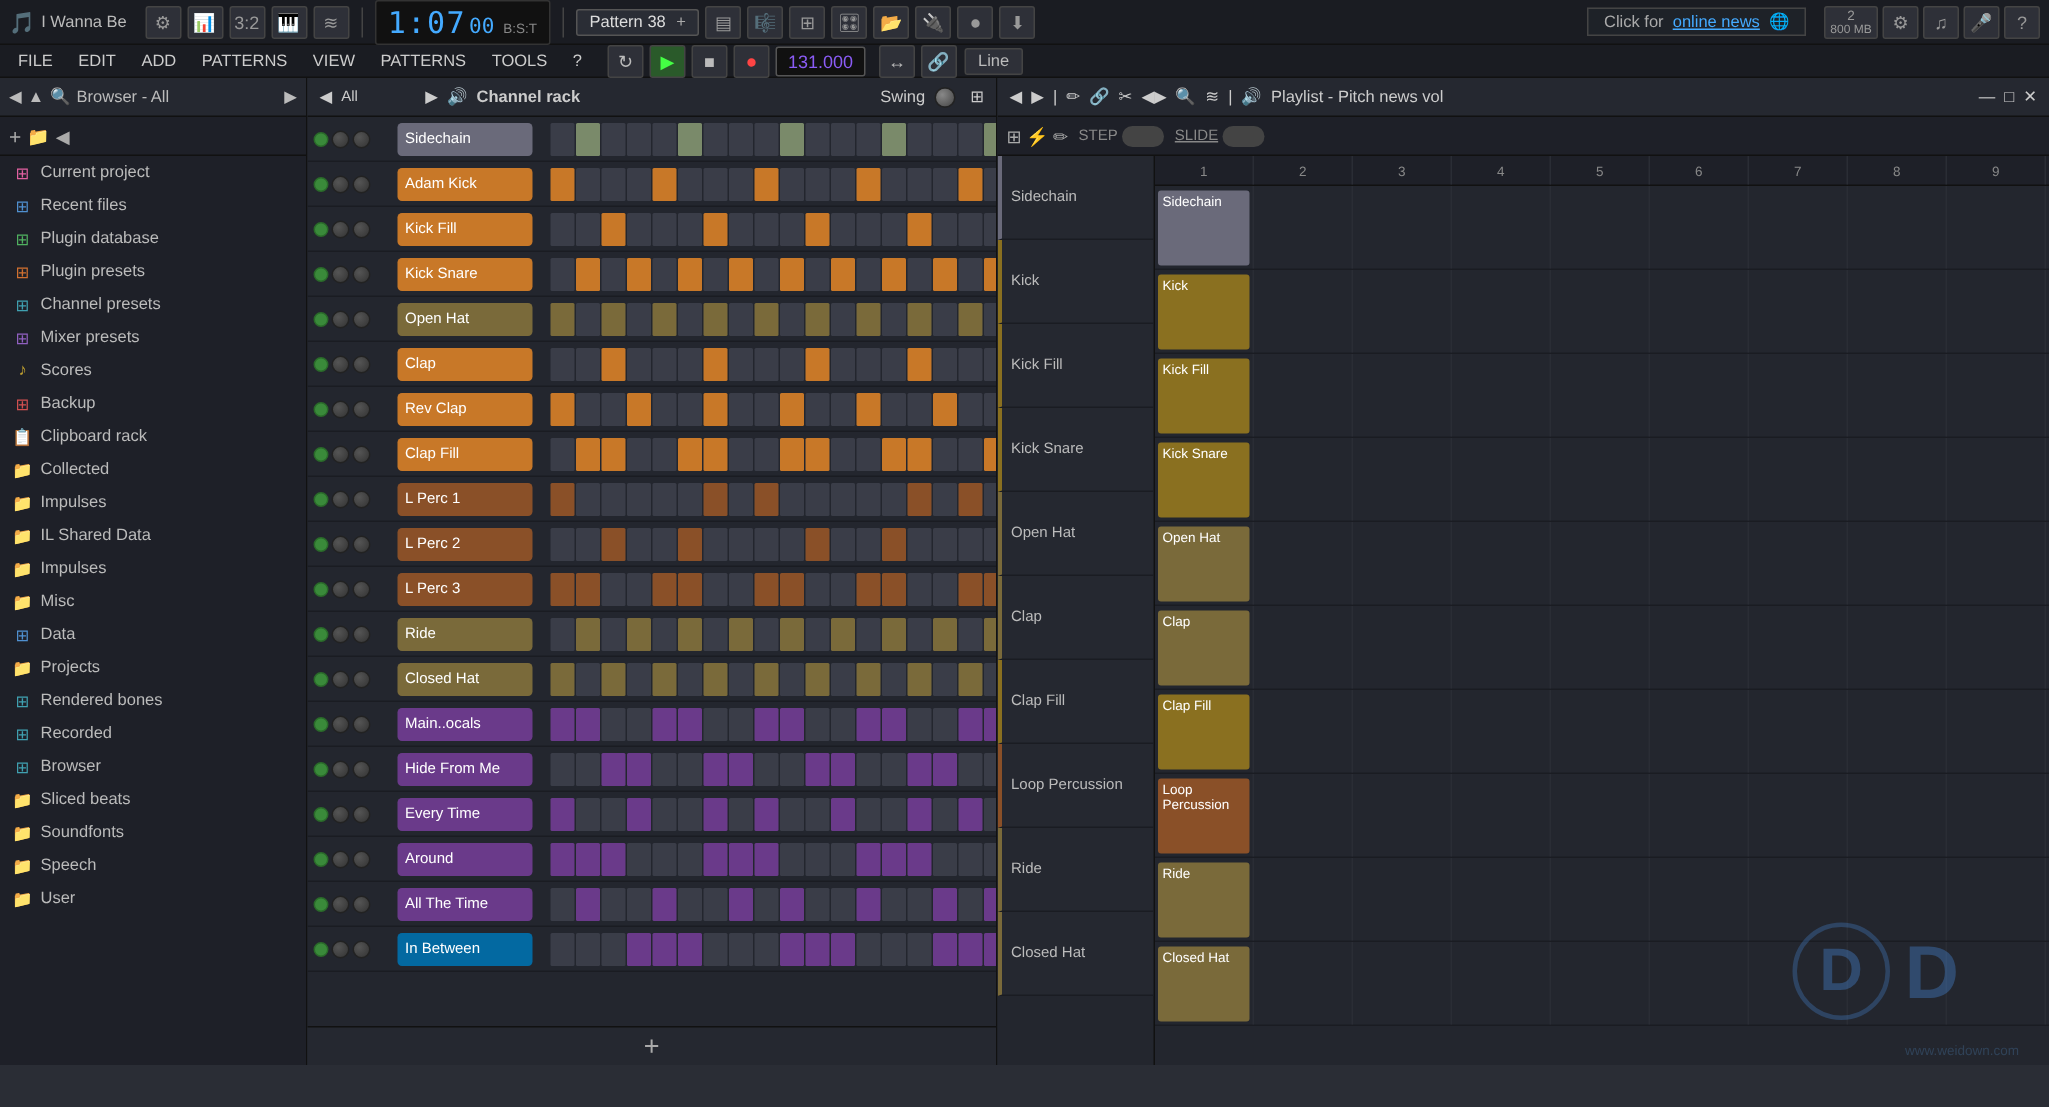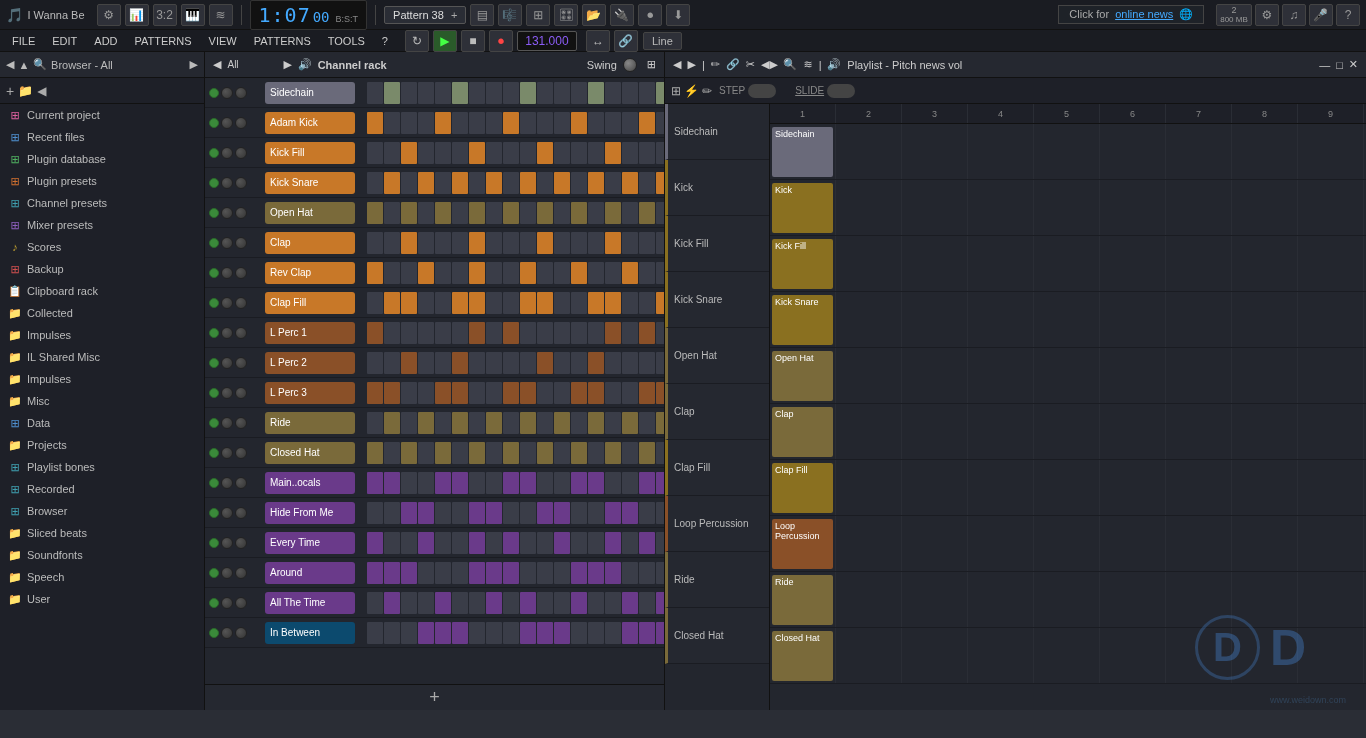--- a/index.html
+++ b/index.html
@@ -215,41 +215,41 @@
       <div class="sidebar-item">
         <span class="si-icon">📁</span>
         <span>Collected</span>
       </div>
       <div class="sidebar-item">
         <span class="si-icon">📁</span>
         <span>Impulses</span>
       </div>
       <div class="sidebar-item">
         <span class="si-icon">📁</span>
-        <span>IL Shared Misc</span>
+        <span>IL Shared Data</span>
       </div>
       <div class="sidebar-item">
         <span class="si-icon">📁</span>
         <span>Impulses</span>
       </div>
       <div class="sidebar-item">
         <span class="si-icon">📁</span>
         <span>Misc</span>
       </div>
       <div class="sidebar-item">
         <span class="si-icon col-blue">⊞</span>
         <span>Data</span>
       </div>
       <div class="sidebar-item">
         <span class="si-icon">📁</span>
         <span>Projects</span>
       </div>
       <div class="sidebar-item">
         <span class="si-icon col-teal">⊞</span>
-        <span>Playlist bones</span>
+        <span>Rendered bones</span>
       </div>
       <div class="sidebar-item">
         <span class="si-icon col-teal">⊞</span>
         <span>Recorded</span>
       </div>
       <div class="sidebar-item">
         <span class="si-icon col-teal">⊞</span>
         <span>Browser</span>
       </div>
       <div class="sidebar-item">
@@ -787,21 +787,21 @@
             <div class="cr-pad pad-off"></div>
             <div class="cr-pad pad-on" style="background: rgb(106, 58, 138);"></div>
           </div>
         </div>
         <div class="cr-row">
           <div class="cr-controls">
     <span class="cr-dot"></span>
     <span class="cr-knob"></span>
     <span class="cr-knob"></span>
   </div>
-          <div class="cr-name"><button class="cr-name-btn" style="background: #0c4a6e;">In Between</button></div>
+          <div class="cr-name"><button class="cr-name-btn" style="background: #0369a1;">In Between</button></div>
           <div class="cr-pads">
             <div class="cr-pad pad-off"></div>
             <div class="cr-pad pad-off"></div>
             <div class="cr-pad pad-off"></div>
             <div class="cr-pad pad-on" style="background: rgb(106, 58, 138);"></div>
             <div class="cr-pad pad-on" style="background: rgb(106, 58, 138);"></div>
             <div class="cr-pad pad-on" style="background: rgb(106, 58, 138);"></div>
             <div class="cr-pad pad-off"></div>
             <div class="cr-pad pad-off"></div>
             <div class="cr-pad pad-off"></div>
@@ -839,21 +839,21 @@
       <span style="margin-left:auto;cursor:pointer;">—</span>
       <span style="cursor:pointer;">□</span>
       <span style="cursor:pointer;">✕</span>
     </div>
     <div class="pl-toolbar">
       <span style="color:#aaa;cursor:pointer;font-size:12px;">⊞</span>
       <span style="color:#aaa;cursor:pointer;font-size:12px;">⚡</span>
       <span style="color:#aaa;cursor:pointer;font-size:12px;">✏</span>
       <span style="color:#888;font-size:10px;margin-left:4px;">STEP</span>
       <span style="width:28px;height:14px;background:#444;border-radius:7px;display:inline-block;cursor:pointer;position:relative;vertical-align:middle;"></span>
-      <span style="color:#888;font-size:10px;margin-left:16px;text-decoration:underline;">SLIDE</span>
+      <span style="color:#888;font-size:10px;margin-left:4px;text-decoration:underline;">SLIDE</span>
       <span style="width:28px;height:14px;background:#444;border-radius:7px;display:inline-block;cursor:pointer;position:relative;vertical-align:middle;"></span>
     </div>
     <div class="pl-content">
 
       <div class="pl-tracks" id="pl-tracks">
 
       <div class="pl-track-label" style="border-left: 3px solid rgb(106, 106, 122);">Sidechain</div>
           <div class="pl-track-label" style="border-left: 3px solid rgb(138, 112, 32);">Kick</div>
           <div class="pl-track-label" style="border-left: 3px solid rgb(138, 112, 32);">Kick Fill</div>
           <div class="pl-track-label" style="border-left: 3px solid rgb(138, 112, 32);">Kick Snare</div>

